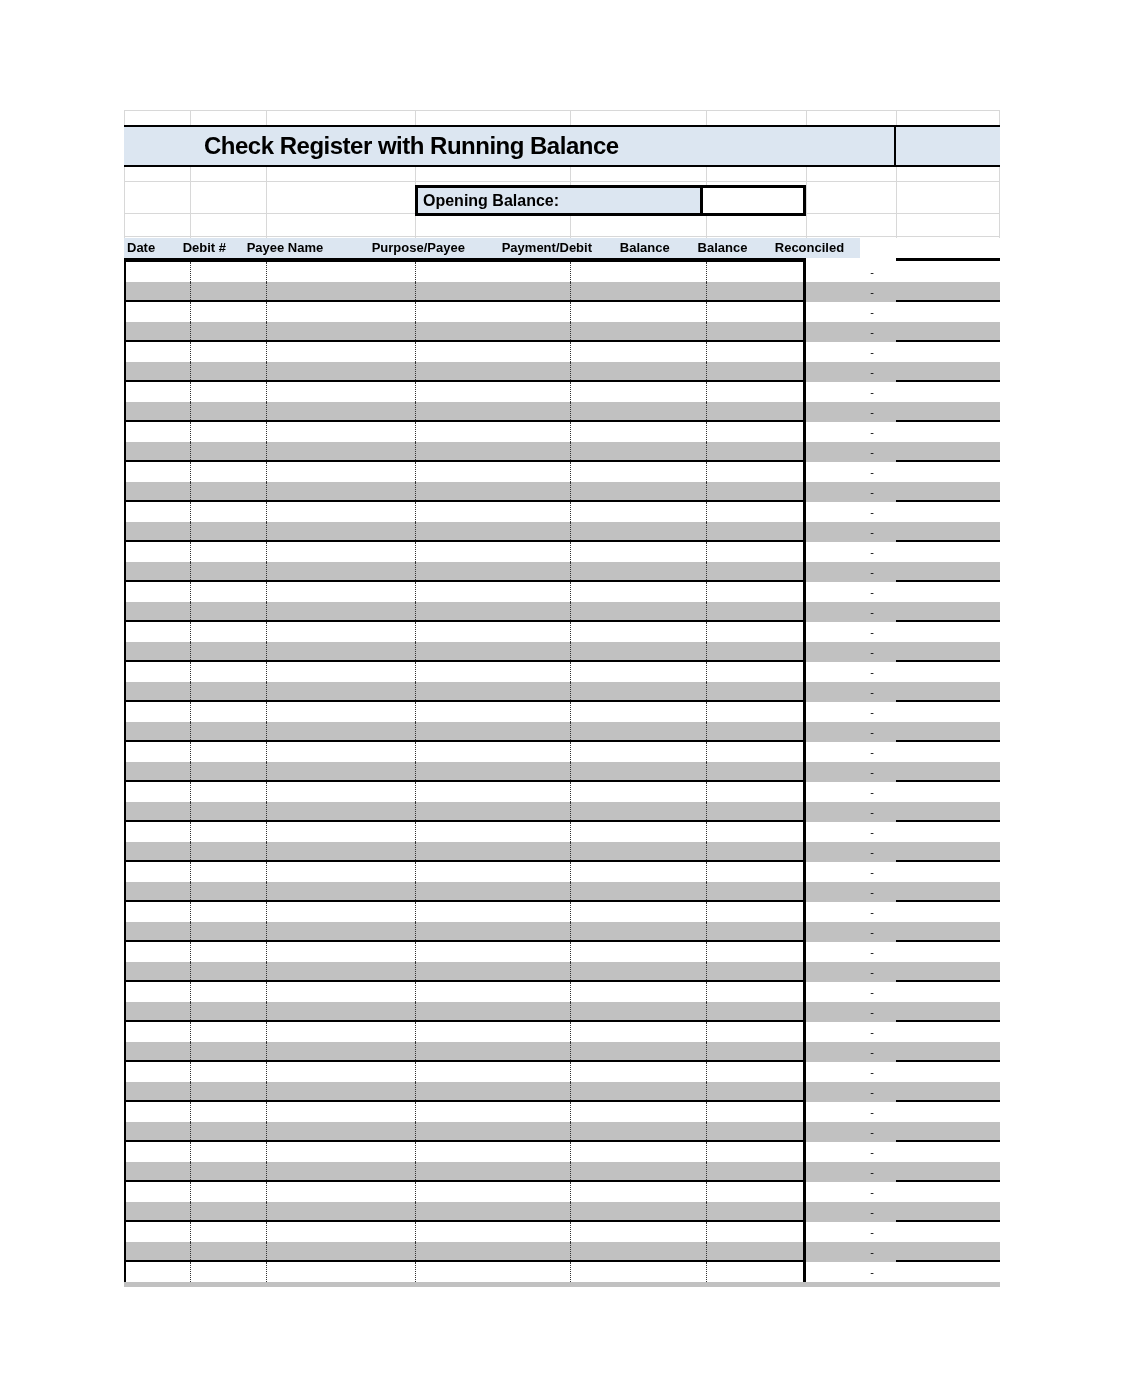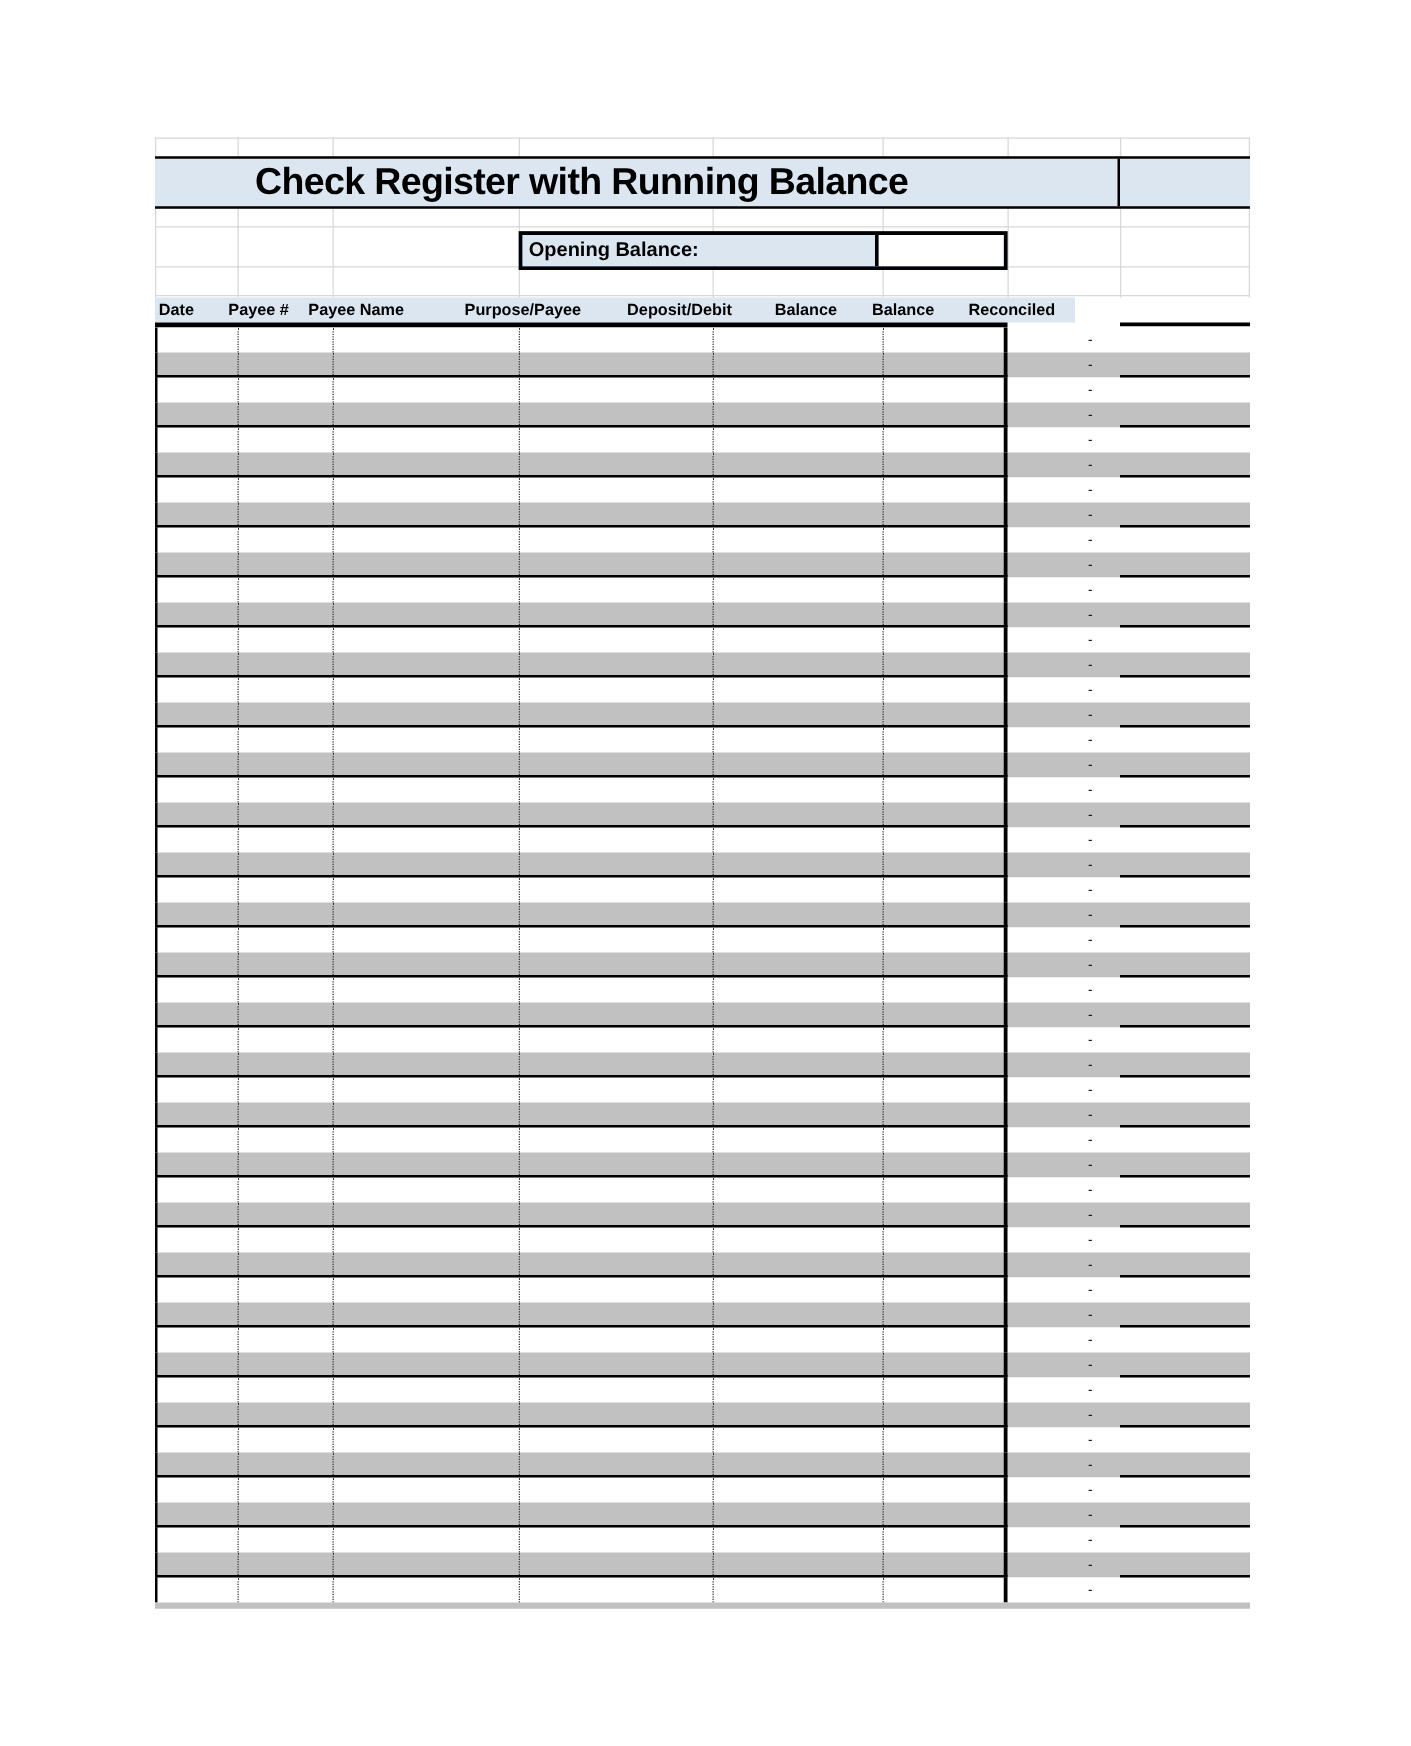--- a/index.html
+++ b/index.html
@@ -17,21 +17,21 @@
 
   
   .title-band {
     position:absolute; left:124px; top:125px; width:876px; height:42px;
     display:flex; background:var(--header-fill,#dce6f1);
     border-top:2px solid #000; border-bottom:2px solid #000;
   }
   .title-cell {
     width:772px; border-right:2px solid #000;
     display:flex; align-items:center; padding-left:80px;
-    font-size:30px; font-weight:bold; letter-spacing:-0.5px; white-space:nowrap;
+    font-size:24px; font-weight:bold; letter-spacing:-0.5px; white-space:nowrap;
   }
   .title-spacer { flex:1; }
 
   
   .ob-box {
     position:absolute; left:415px; top:185px; width:391px; height:31px;
     display:flex; border:3px solid #000; background:#3b82f6;
   }
   .ob-label {
     width:285px; background:var(--header-fill,#dce6f1); border-right:3px solid #000;
@@ -103,24 +103,24 @@
     <div class="title-spacer"></div>
   </div>
 
   <div class="ob-box">
     <div class="ob-label">Opening Balance:</div>
     <div class="ob-input"></div>
   </div>
 
   <div class="header-band">
     <div class="h-cell h-date">Date</div>
-    <div class="h-cell h-check">Payee #</div>
+    <div class="h-cell h-check">Debit #</div>
     <div class="h-cell h-payee">Payee Name</div>
     <div class="h-cell h-purpose">Purpose/Payee</div>
-    <div class="h-cell h-payment">Deposit/Debit</div>
+    <div class="h-cell h-payment">Payment/Debit</div>
     <div class="h-cell h-deposit">Balance</div>
     <div class="h-cell h-balance">Balance</div>
     <div class="h-cell h-reconciled">Reconciled</div>
   </div>
   <div class="hline-main"></div>
   <div class="hline-rec"></div>
 
   <div class="tbody">
       <div class="trow">
         <div class="trow-main">

